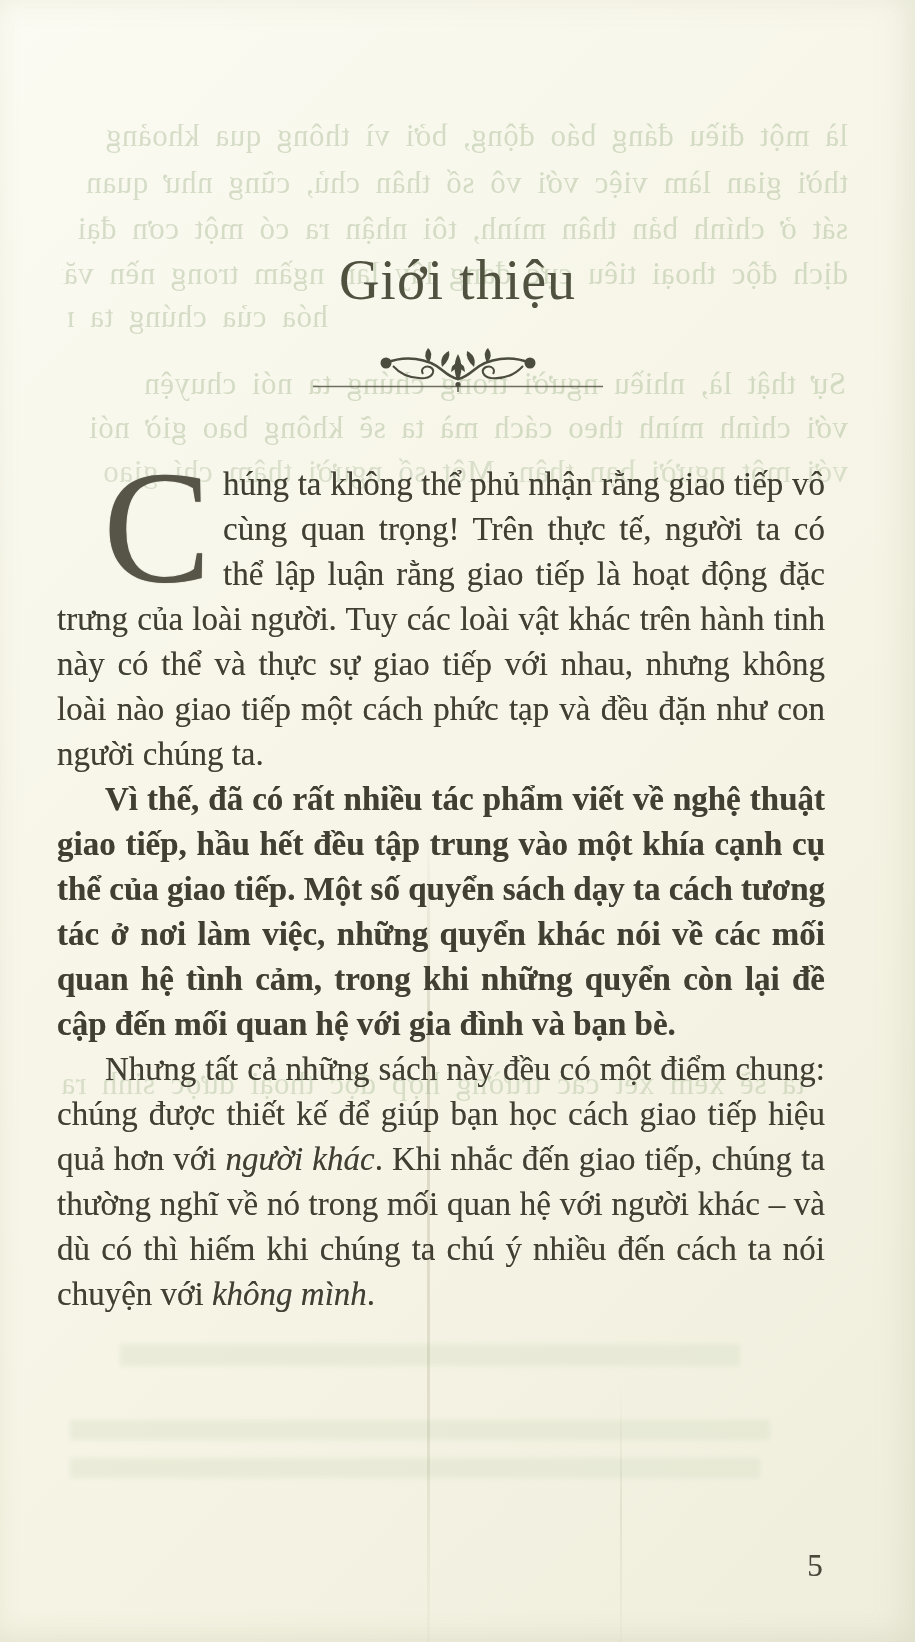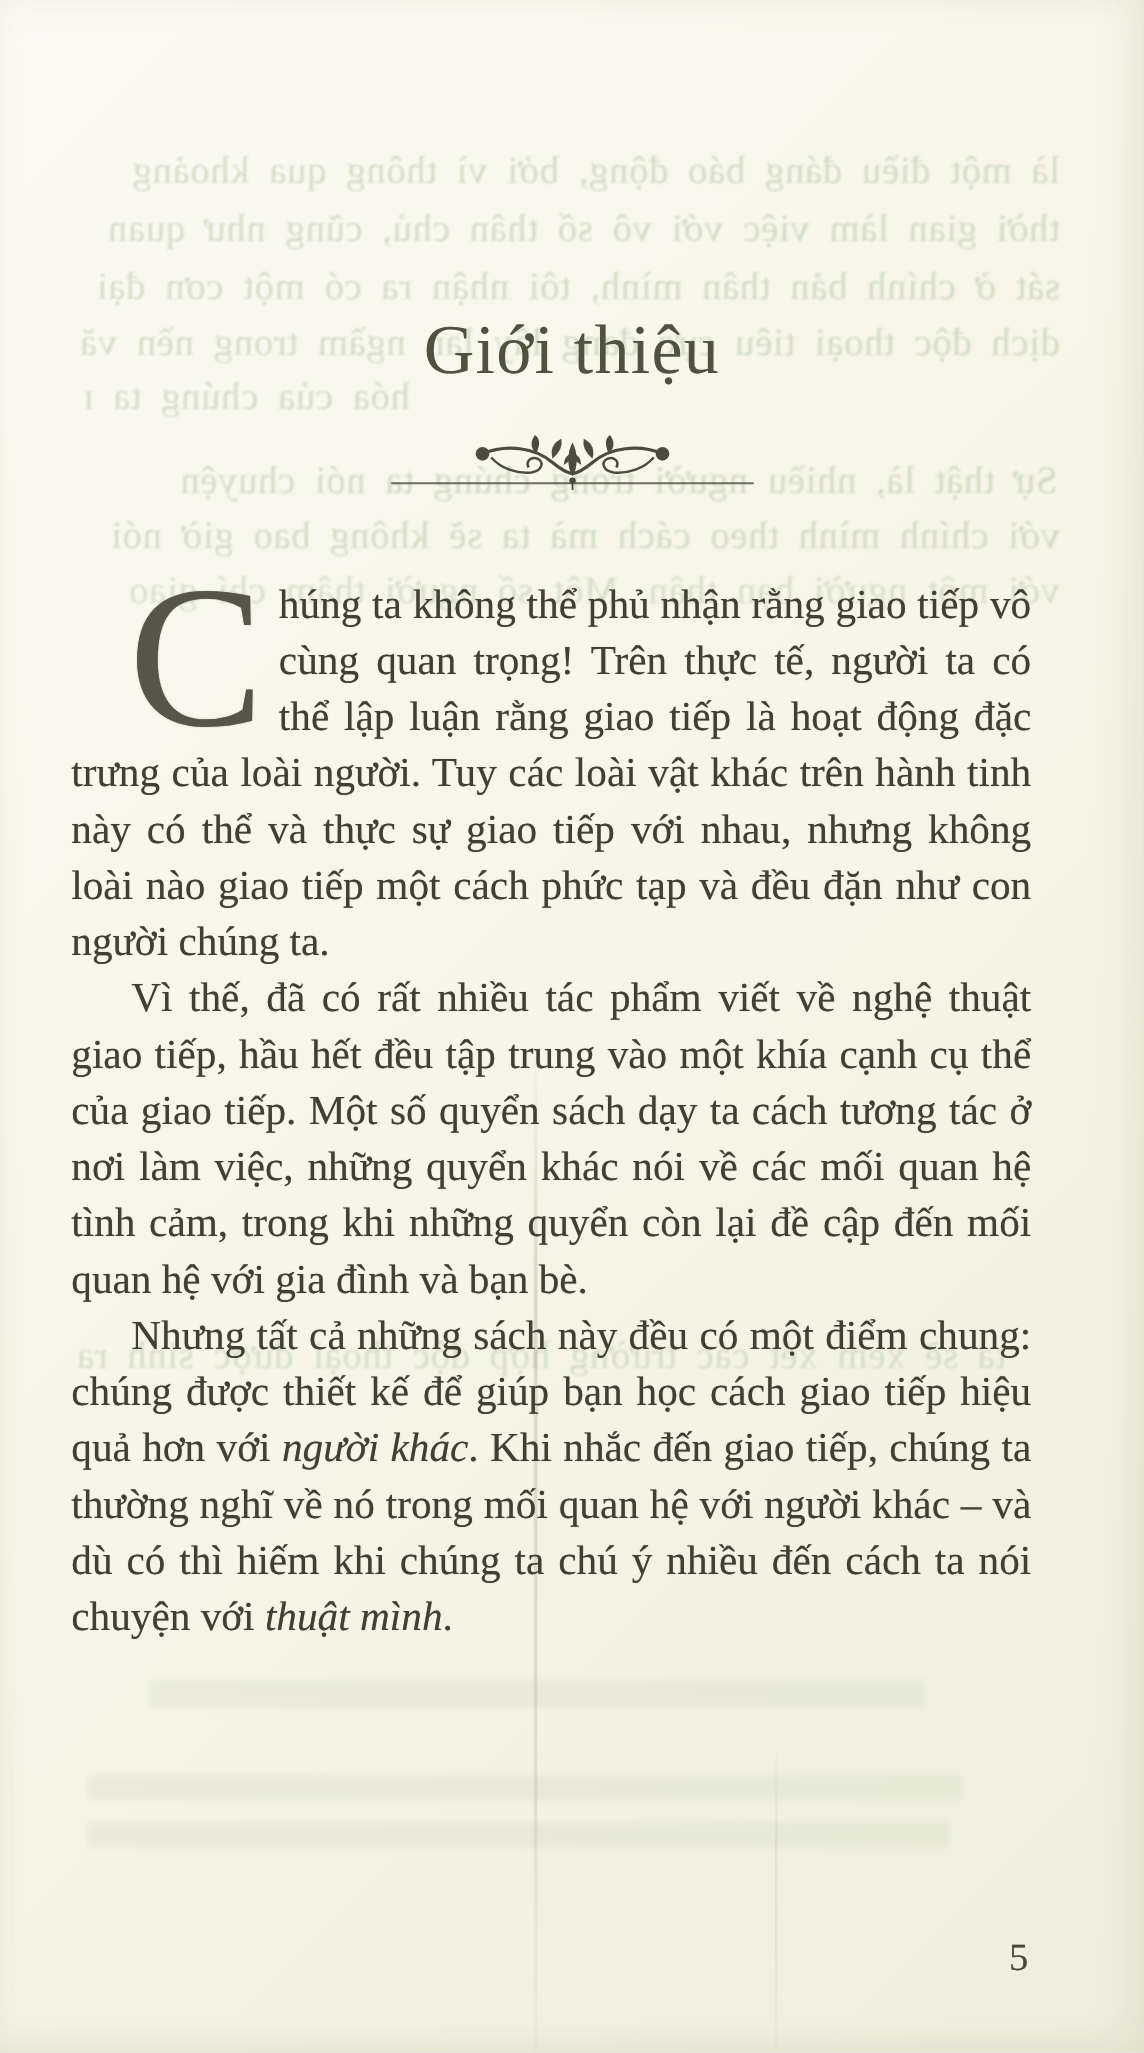--- a/index.html
+++ b/index.html
@@ -69,21 +69,21 @@
   .content{
     position:absolute;left:57px;top:462px;width:768px;
     color:#403f32;
     font-size:33px;
     line-height:45px;
     text-align:justify;
     text-shadow:0 0 0.6px rgba(64,63,50,0.55);
   }
   .content p{margin:0;}
   .p1{margin-bottom:38px;}
-  .p2{margin-bottom:24px;}
+  .p2{margin-bottom:24px;font-weight:bold;}
   .p3{margin-bottom:12px;}
   .ind{text-indent:48px;}
   .content em{}
   .dropcap{
     float:left;
     font-size:162px;
     line-height:0.73;
     padding:6px 12px 0 0;
     margin-left:46px;
     color:#575547;
@@ -142,19 +142,19 @@
   </div>
 
   <div class="content">
     <p class="p1">
       <span class="dropcap">C</span><span>húng ta không thể phủ nhận rằng giao tiếp vô cùng quan trọng! Trên thực tế, người ta có thể lập luận rằng giao tiếp là hoạt động đặc trưng của loài người. Tuy các loài vật khác trên hành tinh này có thể và thực sự giao tiếp với nhau, nhưng không loài nào giao tiếp một cách phức tạp và đều đặn như con người chúng ta.</span>
     </p>
     <p class="p2 ind">
       <span>Vì thế, đã có rất nhiều tác phẩm viết về nghệ thuật giao tiếp, hầu hết đều tập trung vào một khía cạnh cụ thể của giao tiếp. Một số quyển sách dạy ta cách tương tác ở nơi làm việc, những quyển khác nói về các mối quan hệ tình cảm, trong khi những quyển còn lại đề cập đến mối quan hệ với gia đình và bạn bè.</span>
     </p>
     <p class="p3 ind">
-      <span>Nhưng tất cả những sách này đều có một điểm chung: chúng được thiết kế để giúp bạn học cách giao tiếp hiệu quả hơn với </span><em>người khác</em><span>. Khi nhắc đến giao tiếp, chúng ta thường nghĩ về nó trong mối quan hệ với người khác – và dù có thì hiếm khi chúng ta chú ý nhiều đến cách ta nói chuyện với </span><em>thuật mình</em><span>.</span>
+      <span>Nhưng tất cả những sách này đều có một điểm chung: chúng được thiết kế để giúp bạn học cách giao tiếp hiệu quả hơn với </span><em>người khác</em><span>. Khi nhắc đến giao tiếp, chúng ta thường nghĩ về nó trong mối quan hệ với người khác – và dù có thì hiếm khi chúng ta chú ý nhiều đến cách ta nói chuyện với </span><em>không mình</em><span>.</span>
     </p>
   </div>
 
   <div class="page-number">5</div>
 
 </div>
 
 </body></html>

